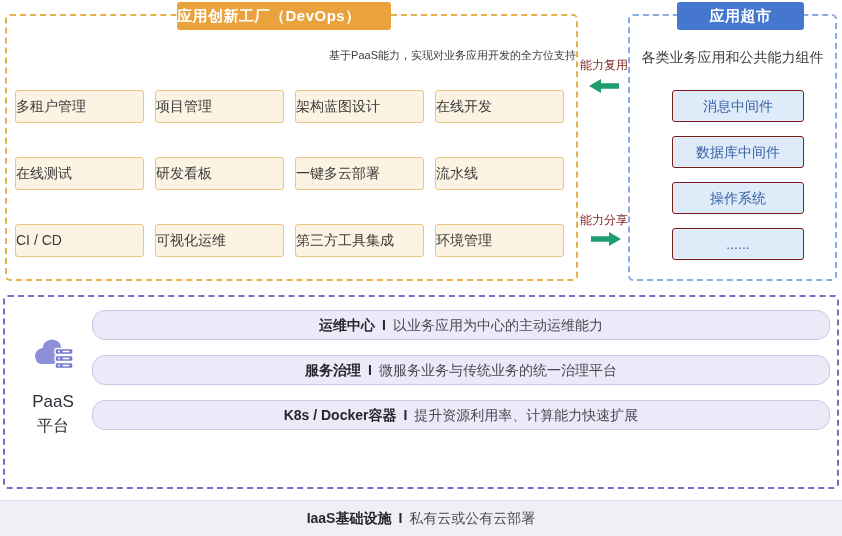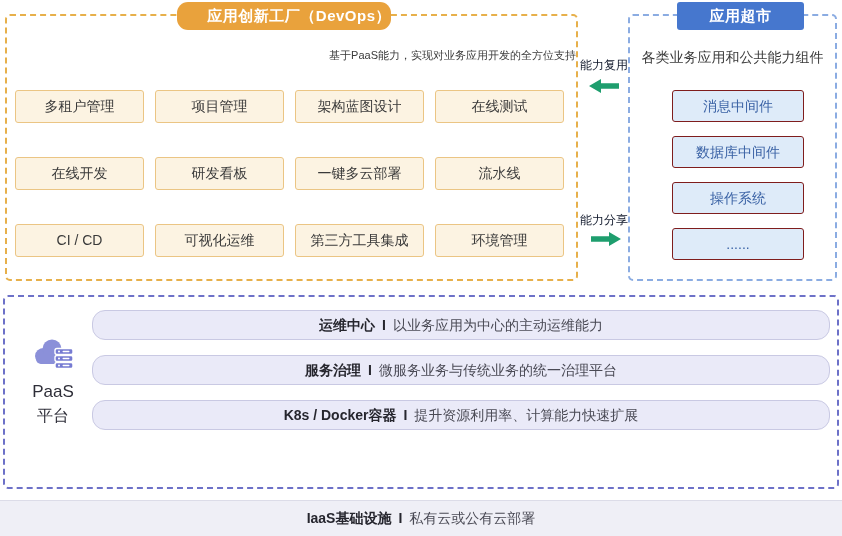--- a/index.html
+++ b/index.html
@@ -8,40 +8,40 @@
     font-family:"Liberation Sans","DejaVu Sans",sans-serif; overflow:hidden;
     -webkit-font-smoothing:antialiased;
   }
   
   .devops-box {
     position:absolute; left:5px; top:14px; width:573px; height:267px;
     border:2px dashed #E7B04A; border-radius:5px; box-sizing:border-box;
   }
   .devops-header {
     position:absolute; left:177px; top:2px; width:214px; height:28px;
-    background:#E9A23C; border-radius:11px; color:#ffffff; font-weight:bold;
-    font-size:15px; text-align:right; line-height:28px; z-index:3; letter-spacing:0.5px;
+    background:#E9A23C; border-radius:3px; color:#ffffff; font-weight:bold;
+    font-size:15px; text-align:left; line-height:28px; z-index:3; letter-spacing:0.5px;
   }
   .devops-subtitle {
     position:absolute; top:32px; left:0; width:100%; text-align:right;
     font-size:11px; color:#3a3a3a;
   }
   .cap-grid {
     position:absolute; left:8px; top:74px;
     display:grid; grid-template-columns:repeat(4,129px); column-gap:11px; row-gap:34px;
   }
   .cap-chip {
     height:33px; line-height:31px; box-sizing:border-box;
     background:#FCF3E2; border:1px solid #EBC584; border-radius:3px;
-    text-align:center; font-size:14px; color:#3a3a3a; white-space:nowrap;
+    font-size:14px; color:#3a3a3a; white-space:nowrap;
   }
   
   .flow-label {
     position:absolute; left:578px; width:52px; text-align:center;
-    font-size:12px; color:#0f172a; white-space:nowrap;
+    font-size:12px; color:#7f1d1d; white-space:nowrap;
   }
   .flow-arrow { position:absolute; }
   
   .market-box {
     position:absolute; left:628px; top:14px; width:209px; height:267px;
     border:2px dashed #8BACE2; border-radius:5px; box-sizing:border-box;
   }
   .market-header {
     position:absolute; left:677px; top:2px; width:127px; height:28px;
     background:#4677CE; border-radius:3px; color:#ffffff; font-weight:bold;
@@ -62,21 +62,21 @@
   }
   
   .paas-box {
     position:absolute; left:3px; top:295px; width:836px; height:194px;
     border:2px dashed #6D71C8; border-radius:5px; box-sizing:border-box;
   }
   .paas-side {
     position:absolute; left:10px; top:40px; width:76px; text-align:center;
     color:#2e2e38;
   }
-  .paas-side .paas-line1 { font-size:17px; line-height:25px; margin-top:4px; }
+  .paas-side .paas-line1 { font-size:17px; line-height:25px; margin-top:14px; }
   .paas-side .paas-line2 { font-size:16px; line-height:24px; }
   .paas-rows {
     position:absolute; left:87px; top:13px; width:738px;
     display:flex; flex-direction:column; gap:15px;
   }
   .paas-row {
     height:30px; line-height:28px; box-sizing:border-box;
     background:#EAEAF8; border:1px solid #C9C9E3; border-radius:13px;
     text-align:center; font-size:14px; color:#4a4a55; white-space:nowrap;
   }
@@ -94,22 +94,22 @@
 
 <div class="stage">
 
   <div class="devops-header">应用创新工厂（DevOps）</div>
   <div class="devops-box">
     <div class="devops-subtitle">基于PaaS能力，实现对业务应用开发的全方位支持</div>
     <div class="cap-grid">
       <div class="cap-chip">多租户管理</div>
       <div class="cap-chip">项目管理</div>
       <div class="cap-chip">架构蓝图设计</div>
+      <div class="cap-chip">在线开发</div>
       <div class="cap-chip">在线测试</div>
-      <div class="cap-chip">在线开发</div>
       <div class="cap-chip">研发看板</div>
       <div class="cap-chip">一键多云部署</div>
       <div class="cap-chip">流水线</div>
       <div class="cap-chip">CI / CD</div>
       <div class="cap-chip">可视化运维</div>
       <div class="cap-chip">第三方工具集成</div>
       <div class="cap-chip">环境管理</div>
     </div>
   </div>
 

